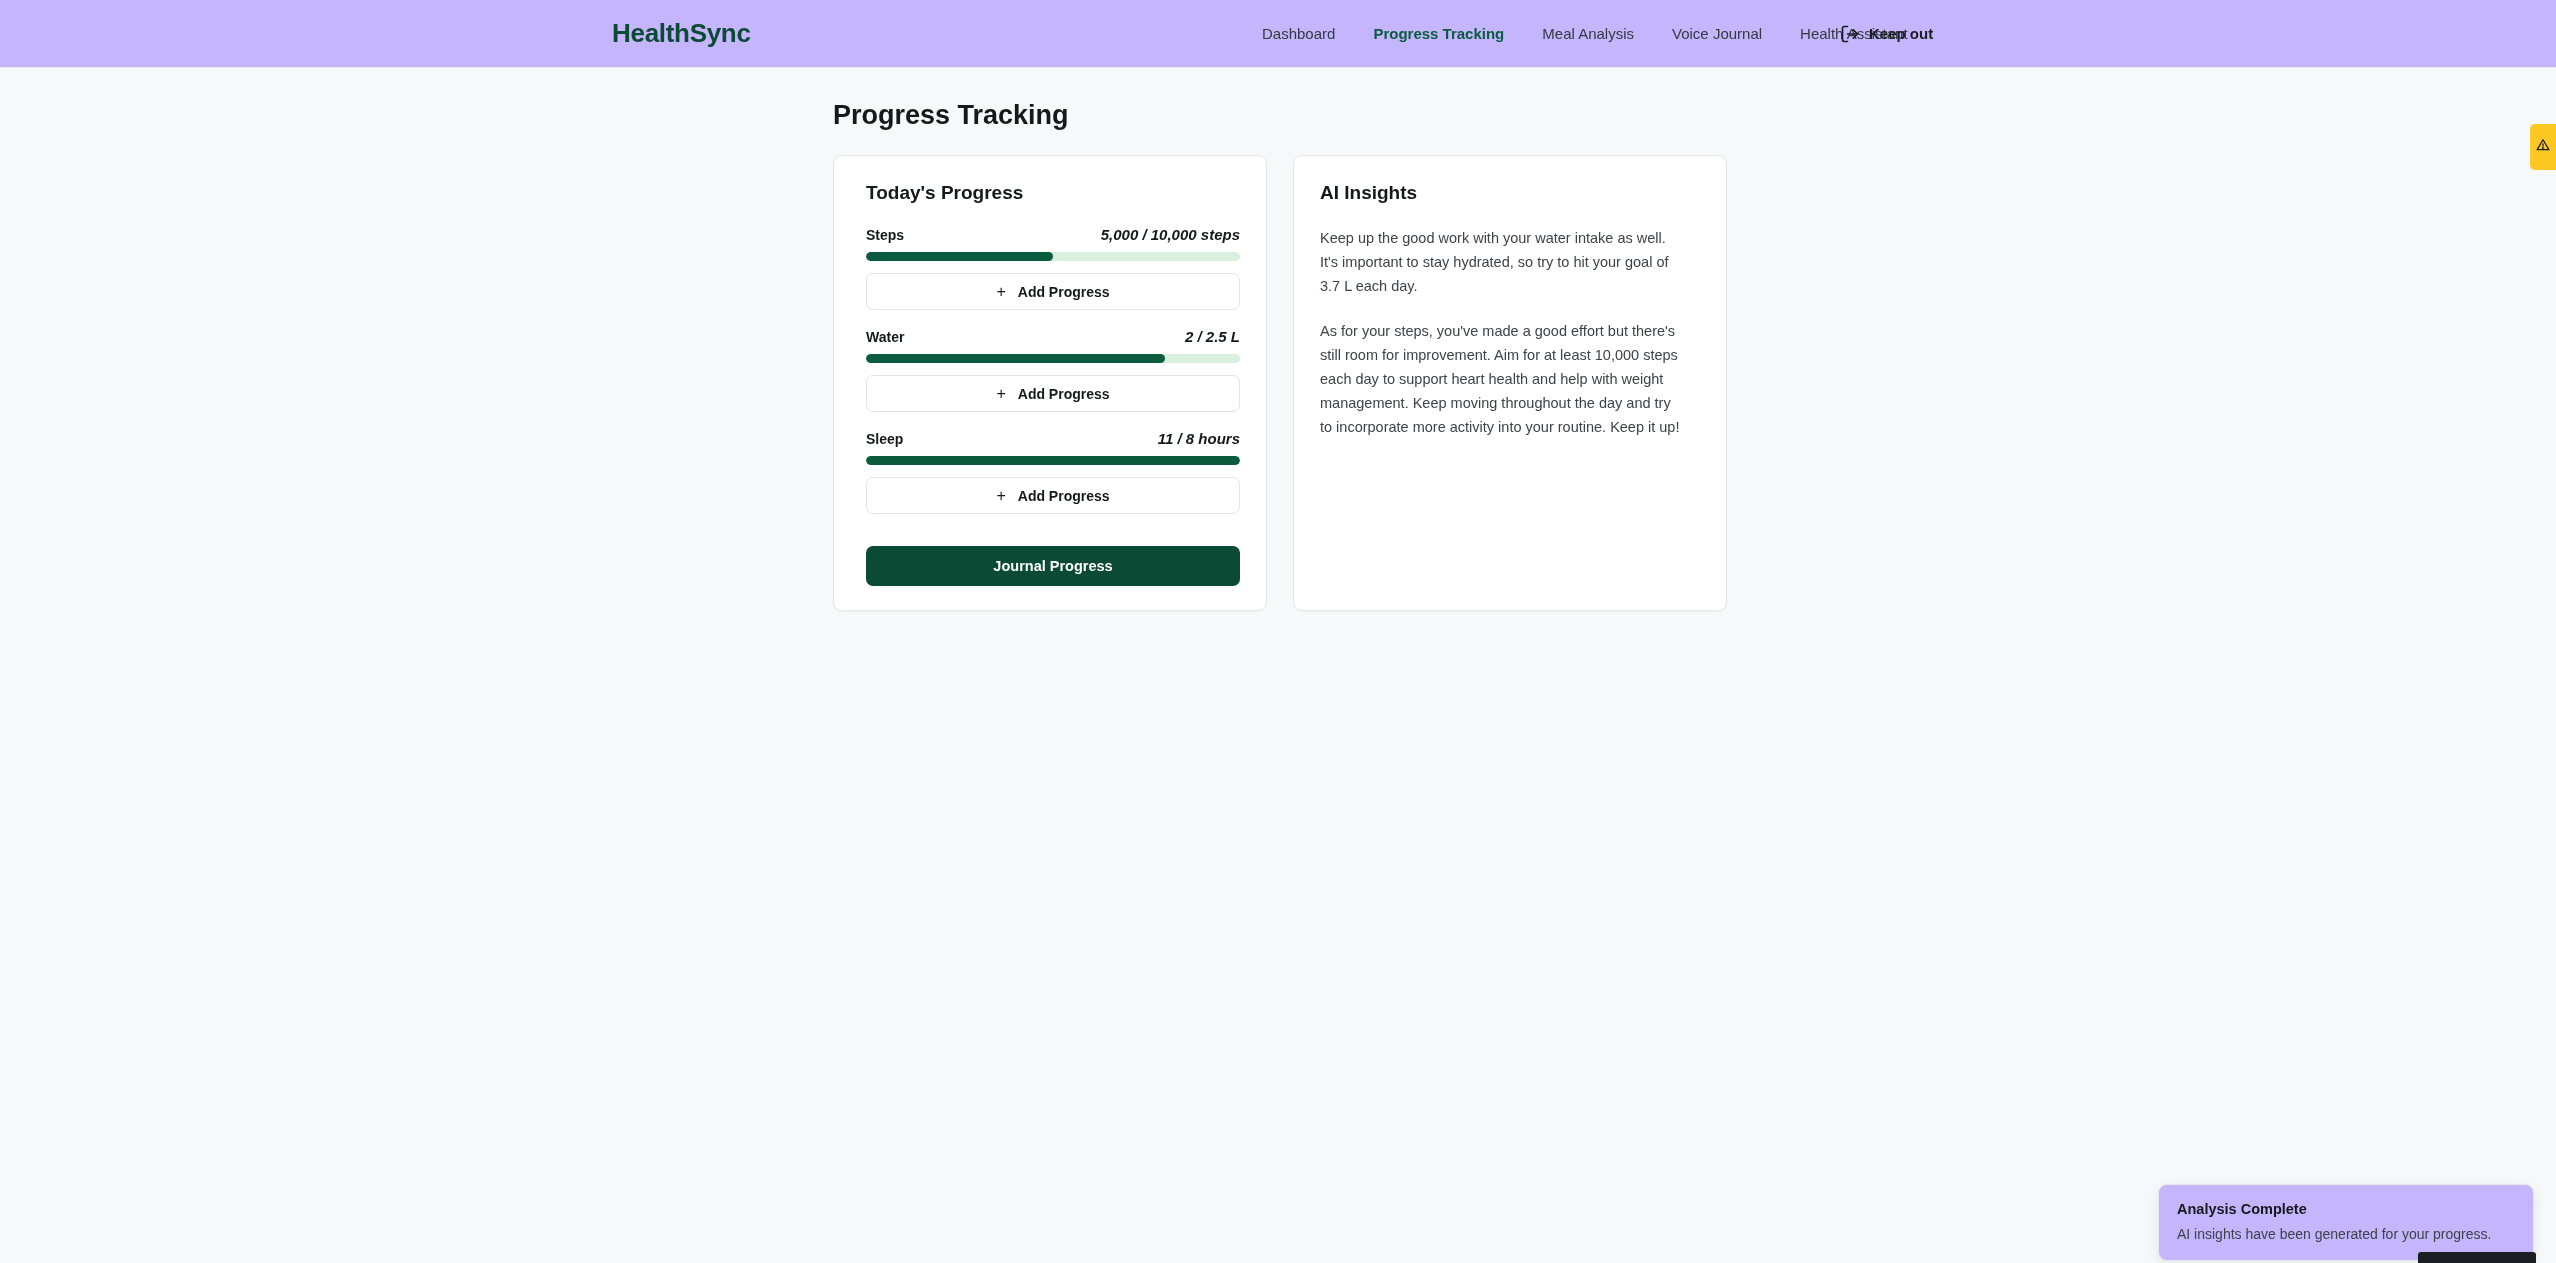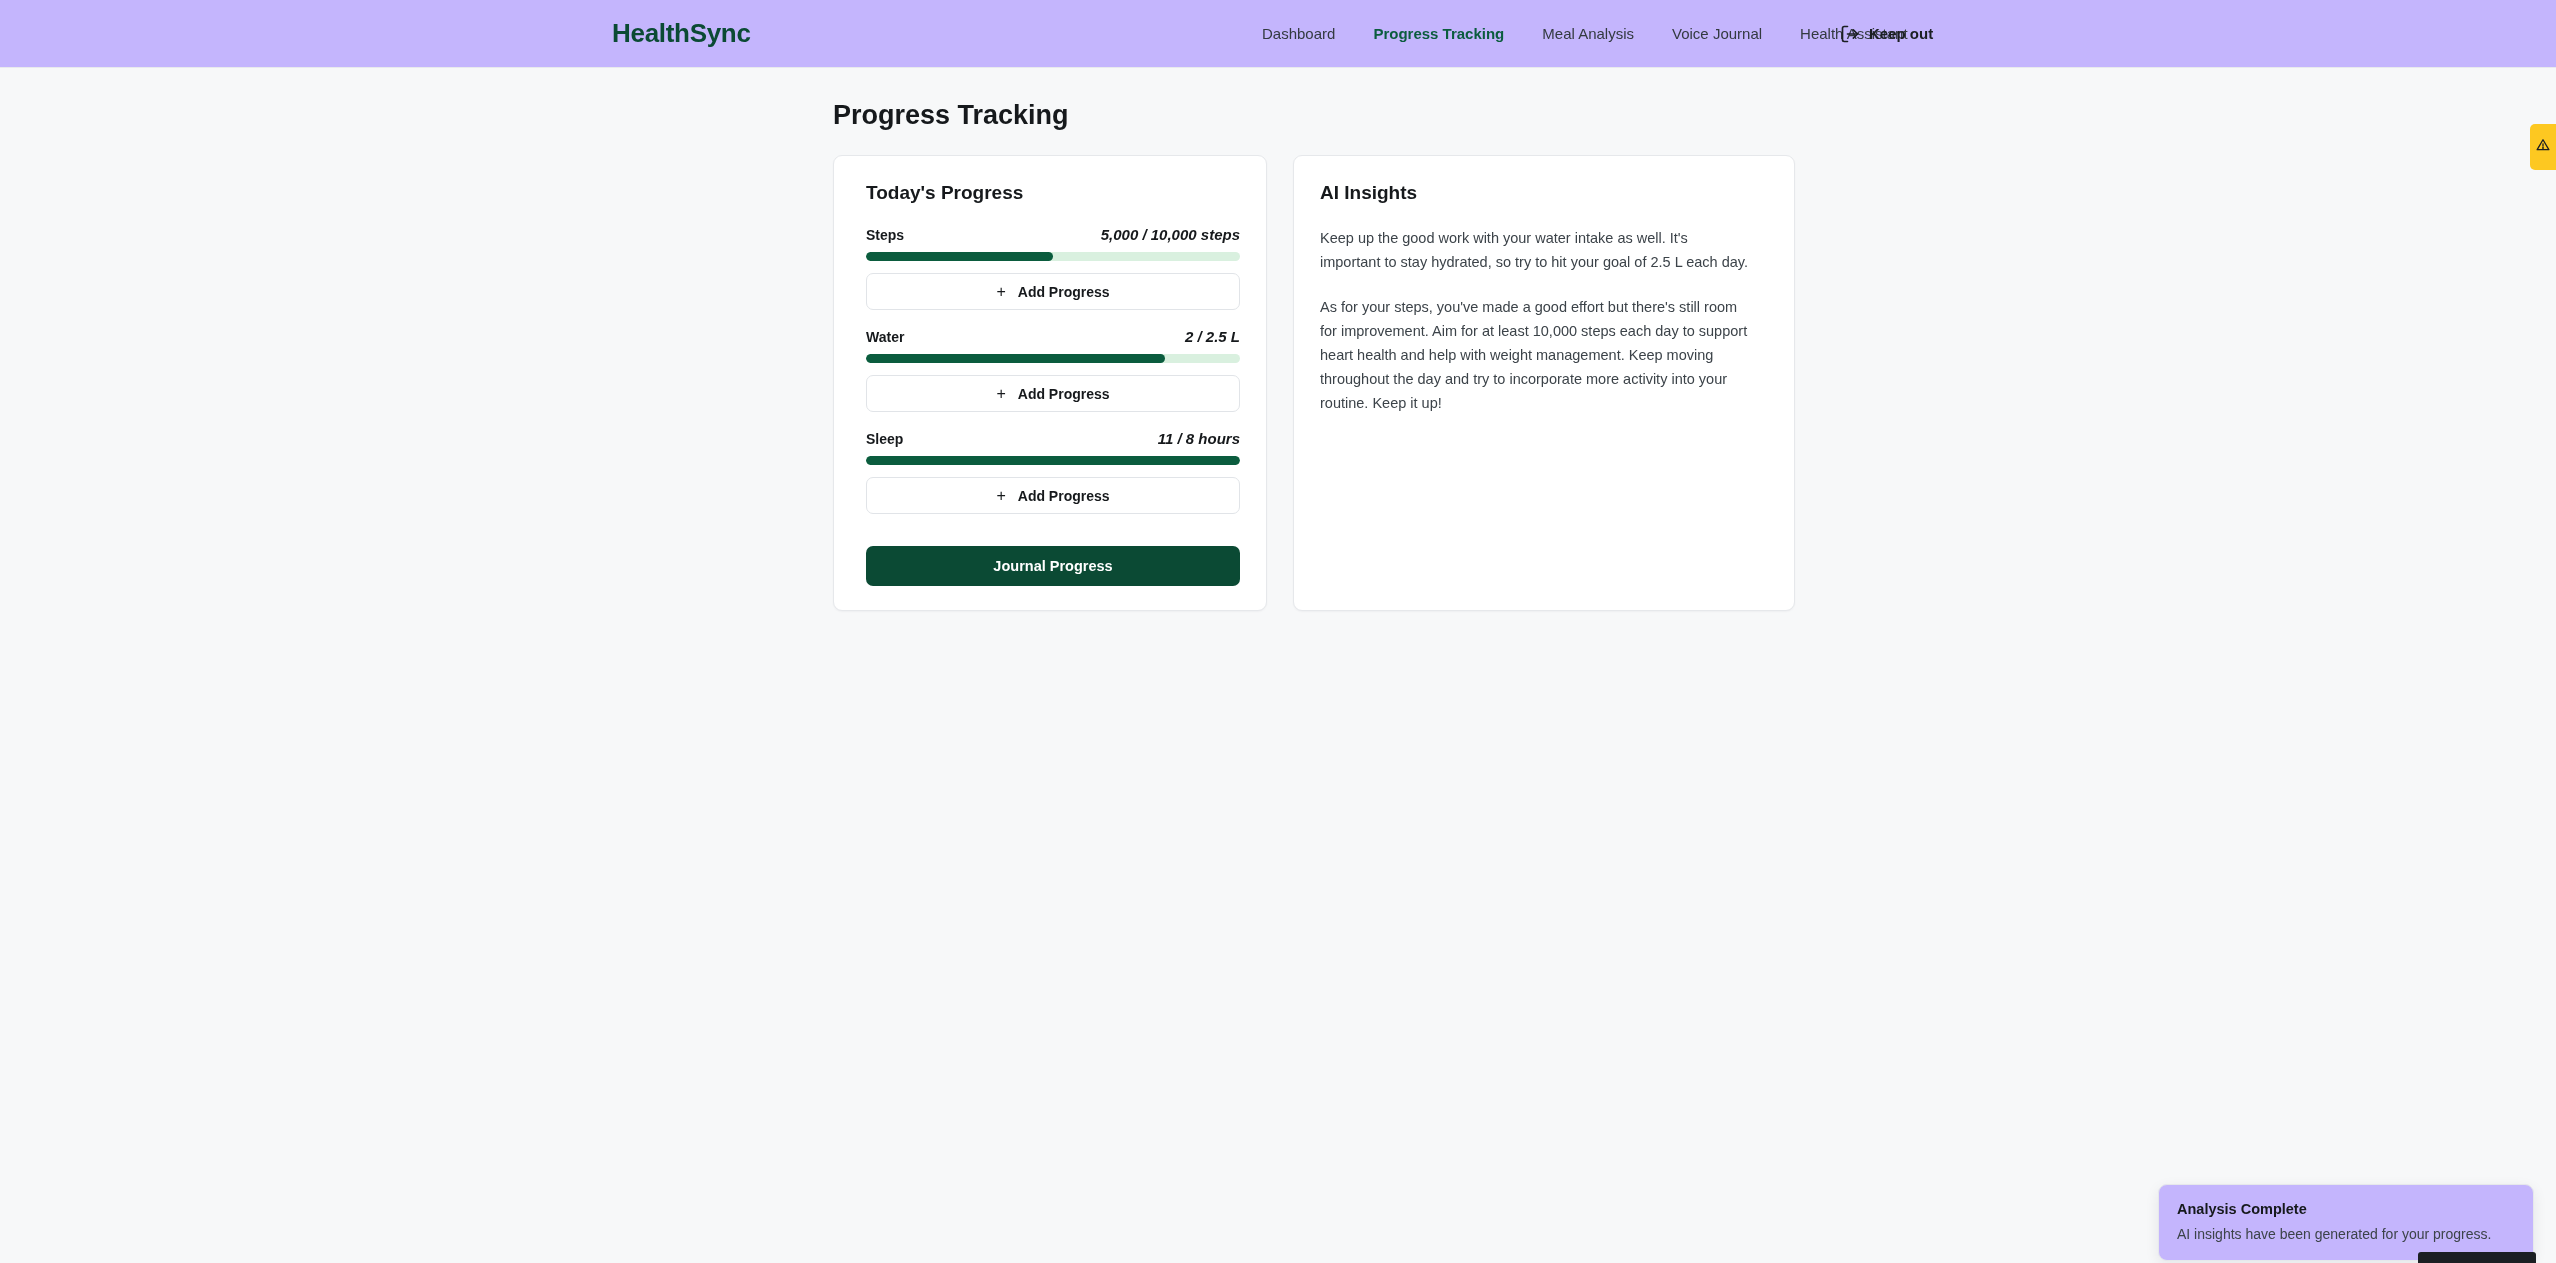--- a/index.html
+++ b/index.html
@@ -76,21 +76,21 @@
     display: flex;
     gap: 26px;
   }
   .card {
     background: #ffffff;
     border: 1px solid #e6e8eb;
     border-radius: 9px;
     box-shadow: 0 1px 2px rgba(16,24,40,0.04);
   }
   .card-progress { width: 434px; padding: 26px 26px 24px 32px; }
-  .card-insights { width: 502px; padding: 26px 43px 28px 26px; }
+  .card-insights { width: 434px; padding: 26px 43px 28px 26px; }
   .card-title {
     font-size: 19px;
     font-weight: bold;
     color: #16191c;
     margin-bottom: 22px;
   }
 
   .metric { margin-bottom: 10px; }
   .metric-row {
     display: flex;
@@ -266,21 +266,21 @@
         <span class="plus">+</span>
         <span>Add Progress</span>
       </button>
     </div>
 
     <button class="analyze-btn">Journal Progress</button>
   </div>
 
   <div class="card card-insights">
     <div class="card-title">AI Insights</div>
-    <p class="insight-p">Keep up the good work with your water intake as well. It's important to stay hydrated, so try to hit your goal of 2.5 L each day.</p>
+    <p class="insight-p">Keep up the good work with your water intake as well. It's important to stay hydrated, so try to hit your goal of 3.7 L each day.</p>
     <p class="insight-p">As for your steps, you've made a good effort but there's still room for improvement. Aim for at least 10,000 steps each day to support heart health and help with weight management. Keep moving throughout the day and try to incorporate more activity into your routine. Keep it up!</p>
   </div>
 </div>
 
 <div class="edge-tab">
   <span>
     <svg viewBox="0 0 24 24" fill="none" stroke="#1b1f23" stroke-width="2.2" stroke-linecap="round" stroke-linejoin="round">
       <path d="M12 3 L22 20 H2 Z"></path>
       <line x1="12" y1="10" x2="12" y2="14"></line>
       <circle cx="12" cy="17" r="0.6" fill="#1b1f23"></circle>

